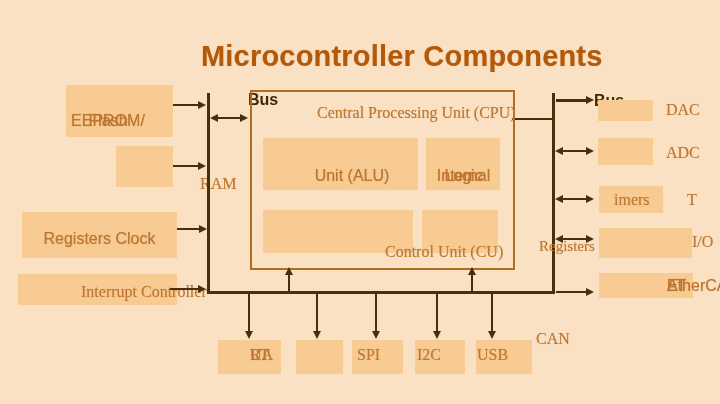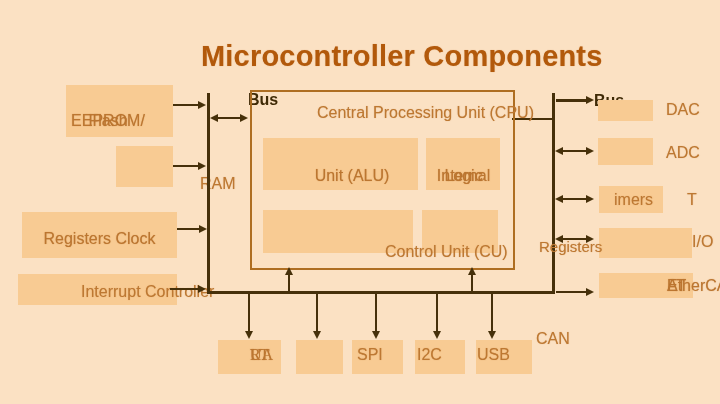--- a/index.html
+++ b/index.html
@@ -16,21 +16,21 @@
   }
   .box{position:absolute;background:#f8cb93;}
   .frame{position:absolute;border:2px solid #ae6e22;background:transparent;}
   .line{position:absolute;background:#46300a;}
   .head{position:absolute;width:0;height:0;}
   .head.r{border-top:4px solid transparent;border-bottom:4px solid transparent;border-left:8px solid #46300a;}
   .head.l{border-top:4px solid transparent;border-bottom:4px solid transparent;border-right:8px solid #46300a;}
   .head.u{border-left:4px solid transparent;border-right:4px solid transparent;border-bottom:8px solid #46300a;}
   .head.d{border-left:4px solid transparent;border-right:4px solid transparent;border-top:8px solid #46300a;}
   .label{position:absolute;font-size:16px;white-space:nowrap;color:#bd7832;
-         text-shadow:0 0 1px rgba(189,120,50,.5);}
+         text-shadow:0 0 1px rgba(189,120,50,.5);font-family:Liberation Serif, serif;}
   .bus-label{position:absolute;font-size:16px;font-weight:bold;color:#3f2a06;white-space:nowrap;}
   .olabel{position:absolute;height:18px;}
   .olabel span{
     position:absolute;top:0;left:50%;transform:translateX(-50%);
     font-size:16px;white-space:nowrap;color:#bc7630;
     text-shadow:0 0 1px rgba(170,100,35,.55);
   }
   .olabel span.shift-left{transform:translateX(calc(-50% - 8px));}
   .olabel.anchored span{left:0;transform:none;}
 </style>

